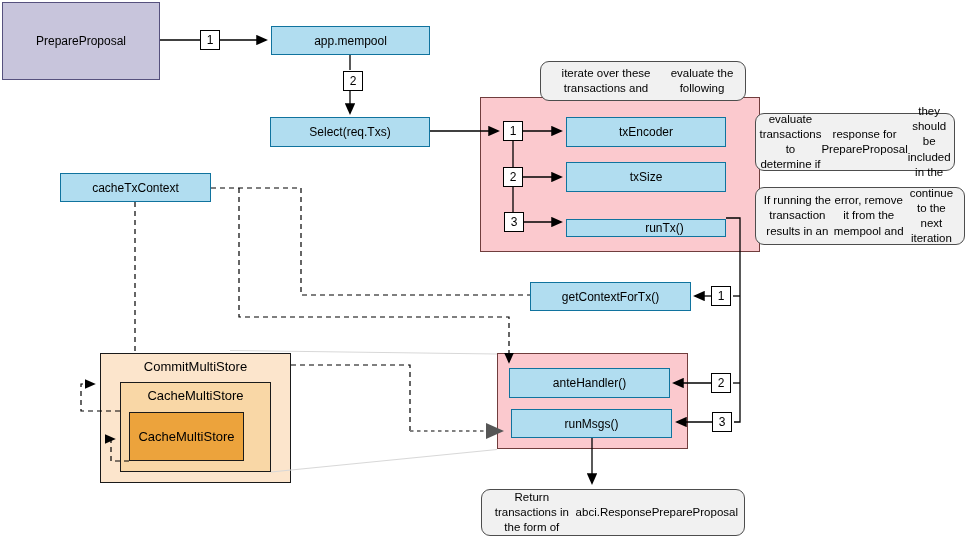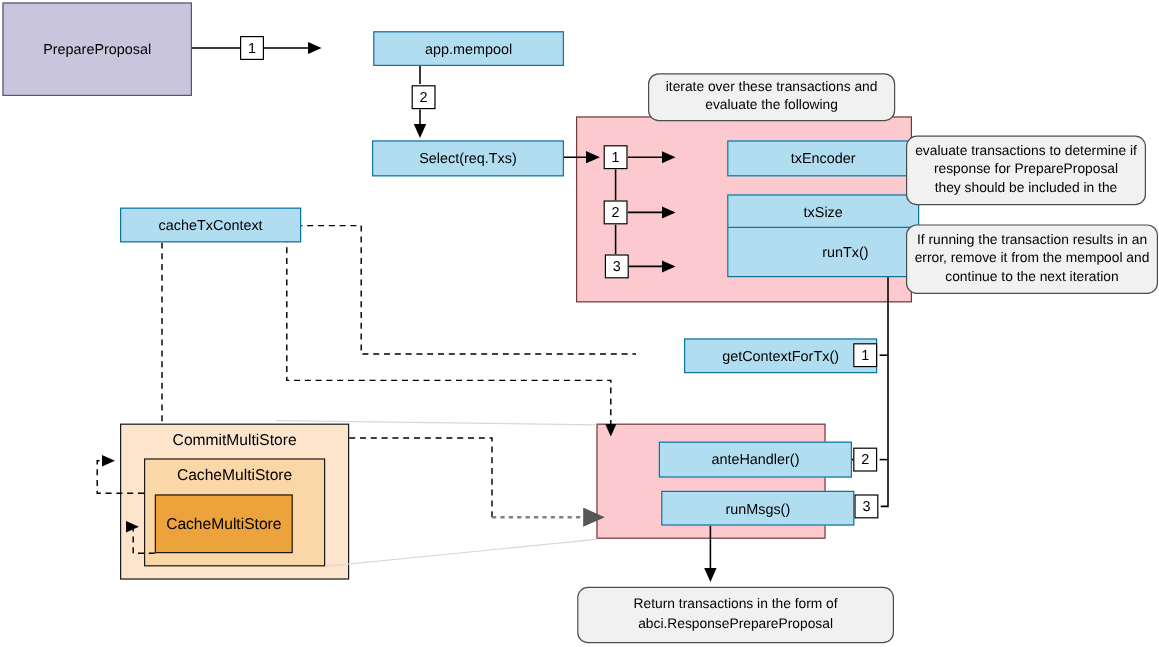--- a/index.html
+++ b/index.html
@@ -15,26 +15,26 @@
   .orange{background:var(--orangeFill);border:1px solid var(--storeStroke);}
   .store-label{position:absolute;top:5px;left:0;right:0;text-align:center;font-size:13px;}
   
   svg.wires{position:absolute;left:0;top:0;z-index:2;}
   
   .node{
     position:absolute;box-sizing:border-box;z-index:3;
     display:flex;align-items:center;justify-content:center;
     font-size:12px;text-align:center;
   }
-  .blue{background:var(--blueFill);border:1px solid var(--blueStroke);margin-left:40px;}
+  .blue{background:var(--blueFill);border:1px solid var(--blueStroke);}
   .purple{background:var(--purpleFill);border:1px solid var(--purpleStroke);}
   .note{
     position:absolute;box-sizing:border-box;z-index:3;
     background:var(--noteFill);border:1.3px solid var(--noteStroke);border-radius:9px;
-    display:flex;flex-direction:column;align-items:center;justify-content:center;
+    display:flex;flex-direction:row;align-items:center;justify-content:center;
     font-size:11.5px;line-height:1.32;text-align:center;padding:3px 6px;
   }
   .step{
     position:absolute;box-sizing:border-box;z-index:4;width:20px;height:20px;
     background:#fff;border:1.5px solid #000;
     display:flex;align-items:center;justify-content:center;font-size:12px;
   }
 </style>
 </head>
 <body>
@@ -111,21 +111,21 @@
   </div>
   <div class="node blue" style="left:60px;top:173px;width:151px;height:29px;">
     <span>cacheTxContext</span>
   </div>
   <div class="node blue" style="left:566px;top:162px;width:160px;height:30px;">
     <span>txSize</span>
   </div>
   <div class="node blue" style="left:566px;top:117px;width:160px;height:30px;">
     <span>txEncoder</span>
   </div>
-  <div class="node blue" style="left:566px;top:189px;width:160px;height:42px;padding-left:37px;">
+  <div class="node blue" style="left:566px;top:219px;width:160px;height:18px;padding-left:37px;">
     <span>runTx()</span>
   </div>
   <div class="node blue" style="left:530px;top:282px;width:161px;height:29px;">
     <span>getContextForTx()</span>
   </div>
   <div class="node blue" style="left:509px;top:368px;width:161px;height:30px;">
     <span>anteHandler()</span>
   </div>
   <div class="node blue" style="left:511px;top:409px;width:161px;height:29px;">
     <span>runMsgs()</span>

